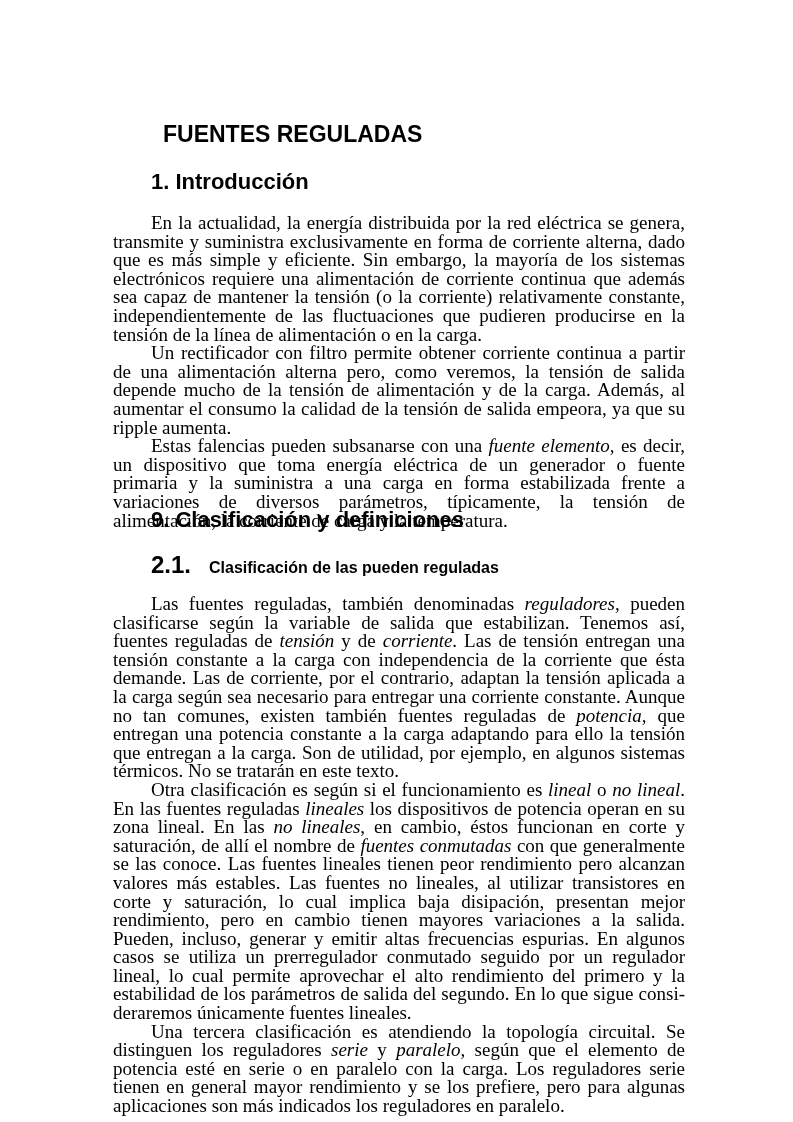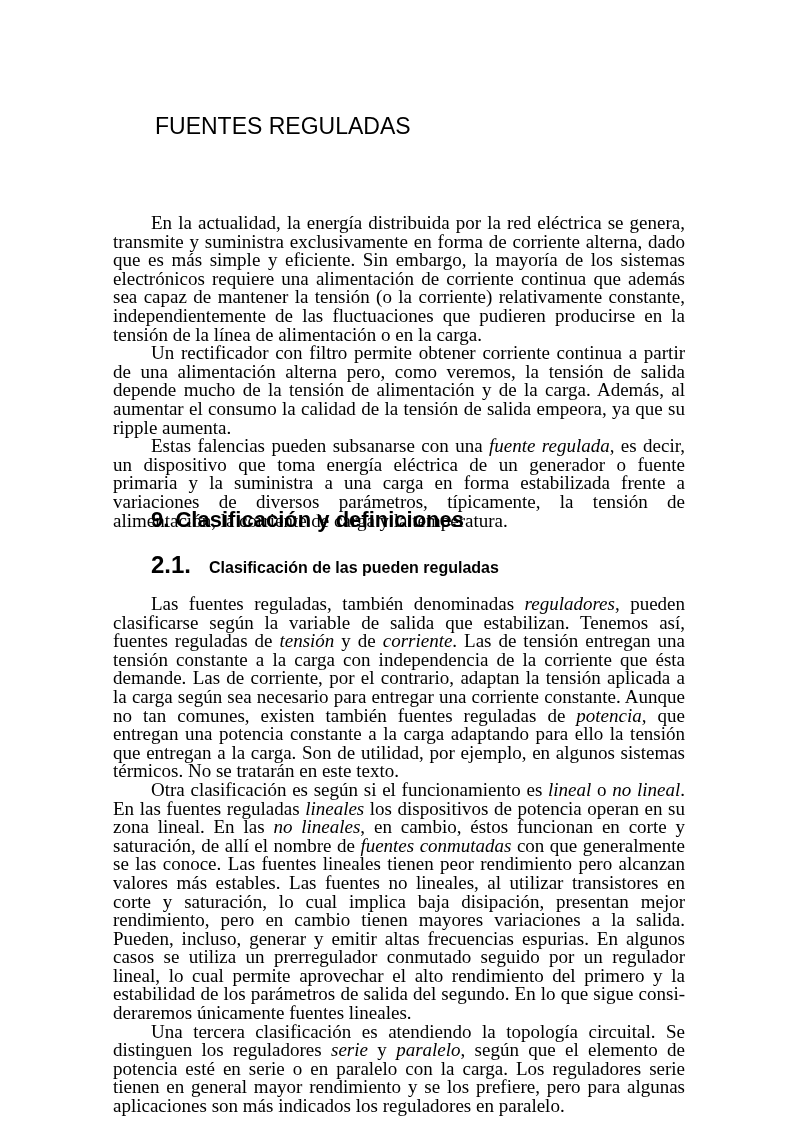--- a/index.html
+++ b/index.html
@@ -17,23 +17,23 @@
   .page {
     position: relative;
     width: 793px;
     height: 1122px;
     background: #ffffff;
   }
   .doc-title {
     position: absolute;
     top: 110px;
     left: 151px;
-    margin: 4px;
+    margin: 12px;
     font-family: "Liberation Sans", sans-serif;
-    font-weight: normal;
+    font-weight: bold;
     font-size: 23px;
     line-height: 1.1;
     white-space: nowrap;
   }
   .sec-heading {
     position: absolute;
     left: 151px;
     margin: 0;
     font-family: "Liberation Sans", sans-serif;
     font-weight: bold;
@@ -88,25 +88,26 @@
     font-size: 13.5px;
   }
 </style>
 </head>
 <body>
 
 <div class="page">
 
   <h1 class="doc-title">FUENTES REGULADAS</h1>
 
+  <h2 class="sec-heading heading-intro">1. Introducción</h2>
 
   <div class="body-block block-intro">
     <p><span>En la actualidad, la energía distribuida por la red eléctrica se genera, transmite y suministra exclusivamente en forma de corriente alterna, dado que es más simple y efi­ciente. Sin embargo, la mayoría de los sistemas electrónicos requiere una alimentación de corriente continua que además sea capaz de mantener la tensión (o la corriente) rela­tivamente constante, independientemente de las fluctuaciones que pudieren producirse en la tensión de la línea de alimentación o en la carga.</span></p>
     <p><span>Un rectificador con filtro permite obtener corriente continua a partir de una ali­mentación alterna pero, como veremos, la tensión de salida depende mucho de la ten­sión de alimentación y de la carga. Además, al aumentar el consumo la calidad de la tensión de salida empeora, ya que su ripple aumenta.</span></p>
-    <p><span>Estas falencias pueden subsanarse con una </span><i>fuente regulada</i><span>, es decir, un dispositi­vo que toma energía eléctrica de un generador o fuente primaria y la suministra a una carga en forma estabilizada frente a variaciones de diversos parámetros, típicamente, la tensión de alimentación, la corriente de carga y la temperatura.</span></p>
+    <p><span>Estas falencias pueden subsanarse con una </span><i>fuente elemento</i><span>, es decir, un dispositi­vo que toma energía eléctrica de un generador o fuente primaria y la suministra a una carga en forma estabilizada frente a variaciones de diversos parámetros, típicamente, la tensión de alimentación, la corriente de carga y la temperatura.</span></p>
   </div>
 
   <h2 class="sec-heading heading-clasif">9. Clasificación y definiciones</h2>
 
   <h3 class="sub-heading">
     <span class="sub-num">2.1.</span><span class="sub-text">Clasificación de las pueden reguladas</span>
   </h3>
 
   <div class="body-block block-clasif">
     <p><span>Las fuentes reguladas, también denominadas </span><i>reguladores</i><span>, pueden clasificarse se­gún la variable de salida que estabilizan. Tenemos así, fuentes reguladas de </span><i>tensión</i><span> y de </span><i>corriente</i><span>. Las de tensión entregan una tensión constante a la carga con independencia de la corriente que ésta demande. Las de corriente, por el contrario, adaptan la tensión aplicada a la carga según sea necesario para entregar una corriente constante. Aunque no tan comunes, existen también fuentes reguladas de </span><i>potencia</i><span>, que entregan una poten­cia constante a la carga adaptando para ello la tensión que entregan a la carga. Son de utilidad, por ejemplo, en algunos sistemas térmicos. No se tratarán en este texto.</span></p>

